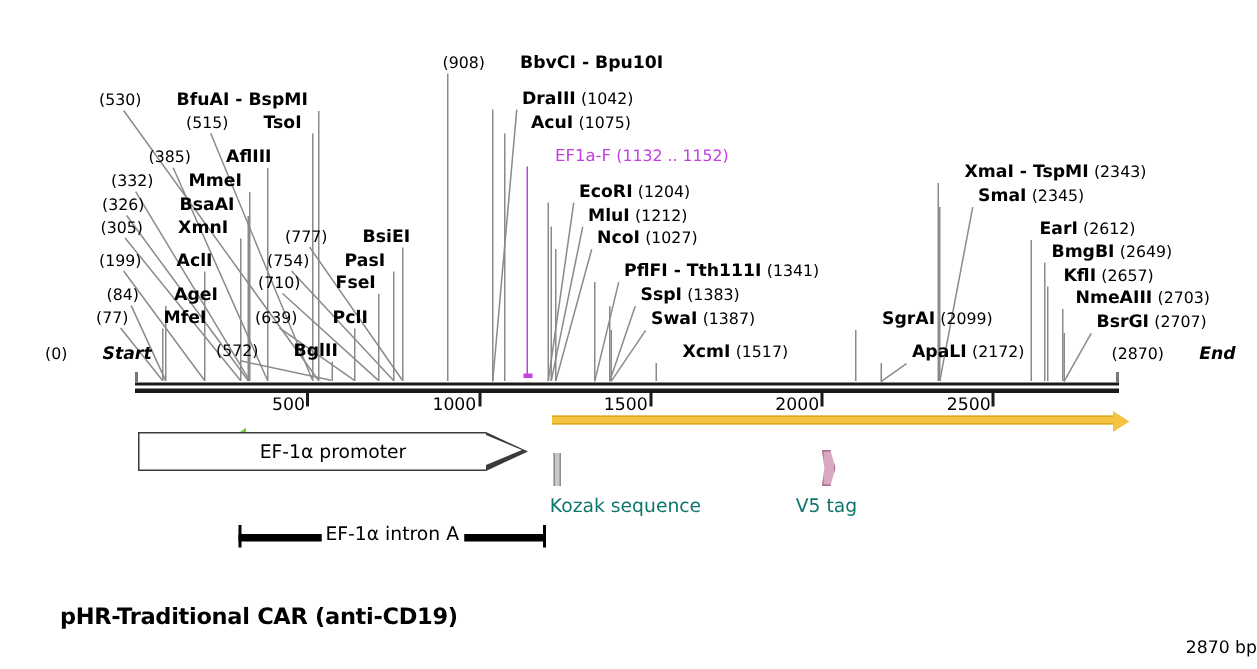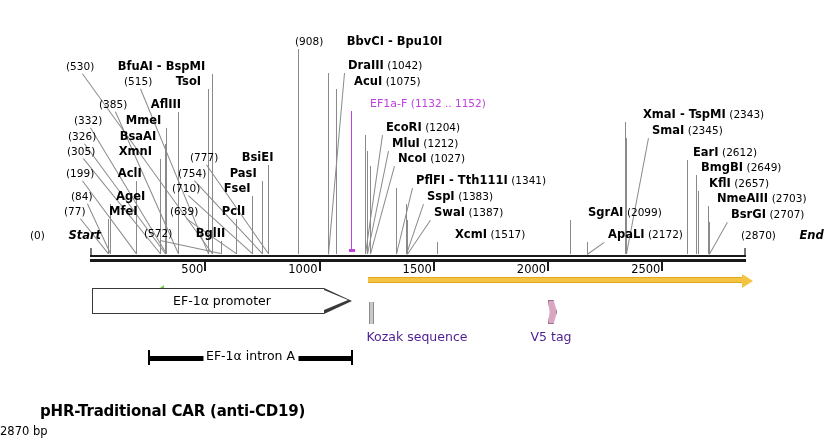--- a/index.html
+++ b/index.html
@@ -205,21 +205,21 @@
     background: #d9a7c0;
     border: 1px solid #9e6f8a;
     box-sizing: border-box;
     clip-path: polygon(0 0, 62% 0, 100% 50%, 62% 100%, 0 100%, 18% 50%);
   }
   .feat-caption {
     position: absolute;
     font-size: 12.5px;
     white-space: nowrap;
     transform: translateX(-50%);
-    color: #4c1d95;
+    color: #0f766e;
   }
 
   
   .intron-track { position: absolute; top: 350px; height: 18px; }
   .intron-end {
     position: absolute;
     width: 2px; height: 15px;
     background: #000;
     top: 0;
   }
@@ -247,21 +247,21 @@
     text-align: left;
     font-weight: bold;
     font-size: 15px;
     top: 402px;
     letter-spacing: -0.2px;
     padding-left: 40px;
   }
   .subtitle {
     position: absolute;
     width: 100%;
-    text-align: left;
+    text-align: right;
     font-size: 11.5px;
     top: 424px;
   }
 </style>
 </head>
 <body>
 
 <div id="map">
 
 
@@ -386,21 +386,21 @@
       <div class="promoter" style="left:92px;width:260px">
         <div class="pbody" style="width:232px"></div>
         <div class="phead" style="left:232px"></div>
         <div class="phead-inner" style="left:232px"></div>
         <div class="plabel">EF-1α promoter</div>
       </div>
       <div class="kozak-bar" style="left:369px"></div>
       <div class="feat-caption" style="left:417px;top:329px">Kozak sequence</div>
       <div class="v5-tag" style="left:548px"></div>
       <div class="feat-caption" style="left:551px;top:329px">V5 tag</div>
-      <div class="intron-track" style="left:148px;width:205px">
+      <div class="intron-track" style="left:159px;width:205px">
         <div class="intron-end" style="left:0"></div>
         <div class="intron-bar" style="left:0;width:205px"></div>
         <div class="intron-end" style="left:203px"></div>
         <div class="intron-label" style="left:50%">EF-1α intron A</div>
       </div>
     </div>
 
   <div class="title">pHR-Traditional CAR (anti-CD19)</div>
   <div class="subtitle">2870 bp</div>
 </div>

